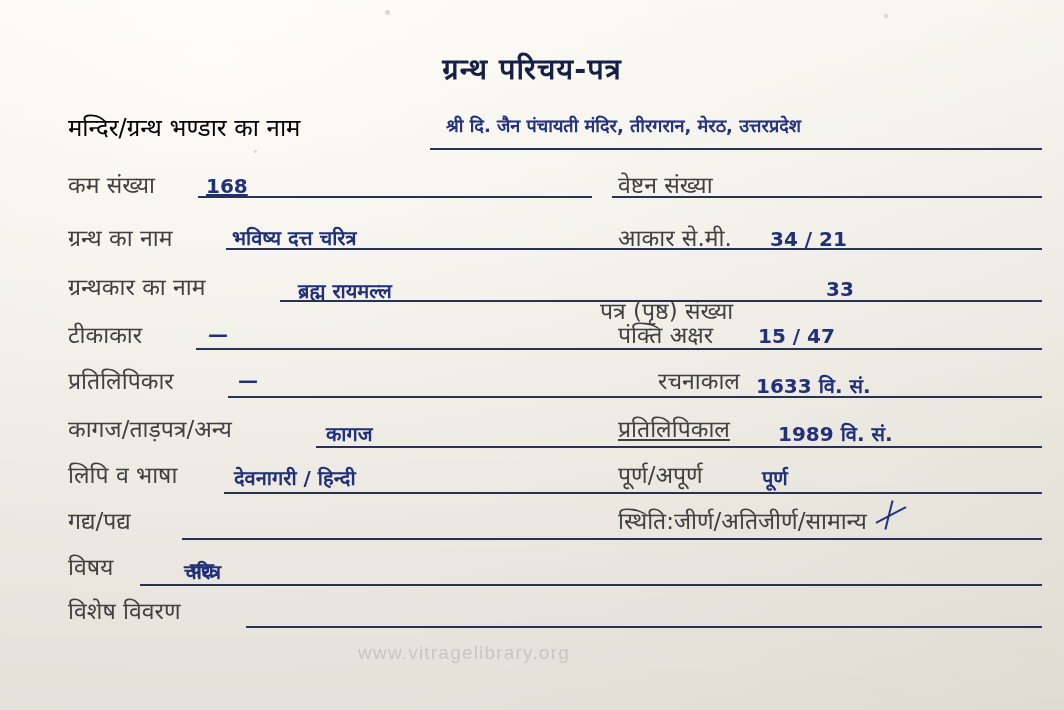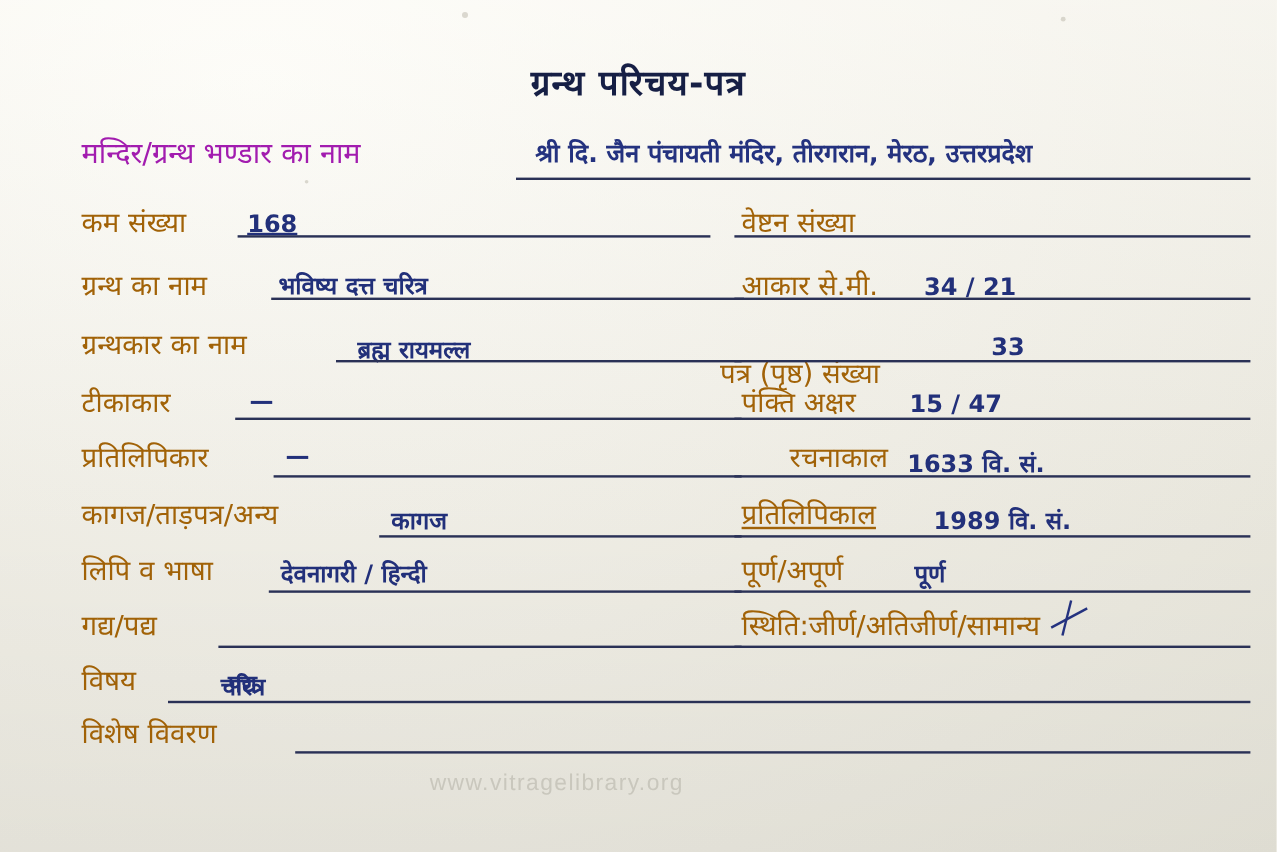--- a/index.html
+++ b/index.html
@@ -40,49 +40,49 @@
     width: 1064px;
     text-align: center;
     font-size: 29px;
     font-weight: bold;
     letter-spacing: 1px;
     color: #161f45;
   }
   .lbl {
     position: absolute;
     font-size: 23px;
-    color: #a16207;
+    color: #404040;
     white-space: nowrap;
   }
   .val {
     position: absolute;
     font-size: 20px;
     color: #22307a;
     font-weight: bold;
     white-space: nowrap;
   }
   .rule {
     position: absolute;
     height: 0;
     border-top: 2px solid #2a3156;
   }
   
   #hdr-label {
     position: absolute;
     left: 68px;
     top: 110px;
     font-size: 24px;
-    color: #a21caf;
+    color: #000000;
     white-space: nowrap;
   }
   #hdr-value {
     position: absolute;
     left: 446px;
     top: 113px;
-    font-size: 21px;
+    font-size: 18px;
     font-weight: bold;
     color: #24327f;
     white-space: nowrap;
   }
   #watermark {
     position: absolute;
     left: 0;
     top: 642px;
     width: 928px;
     text-align: center;

